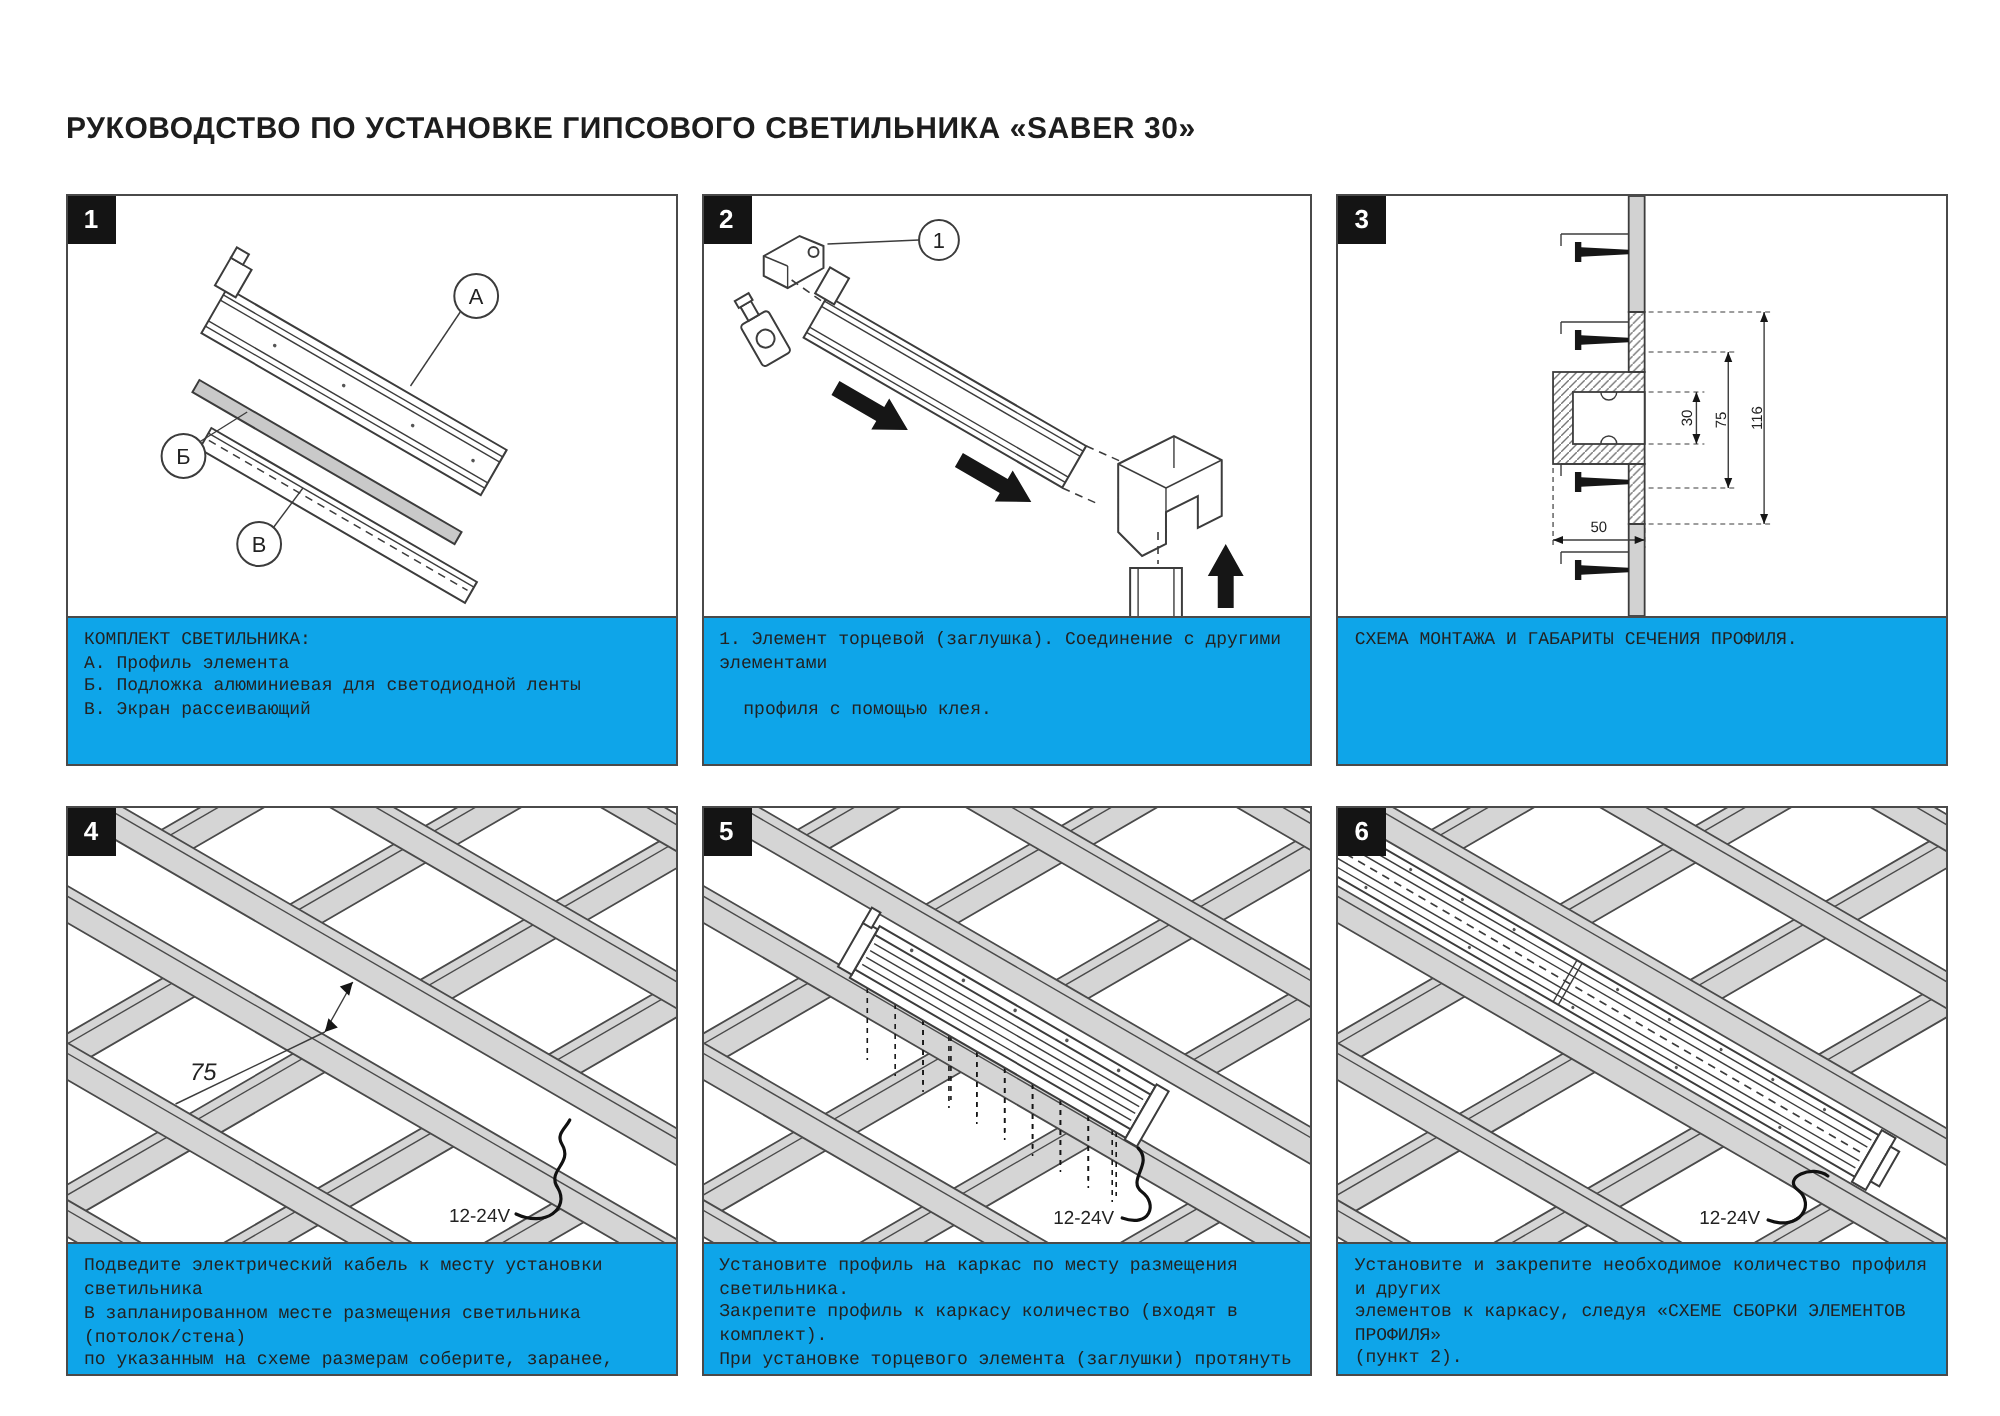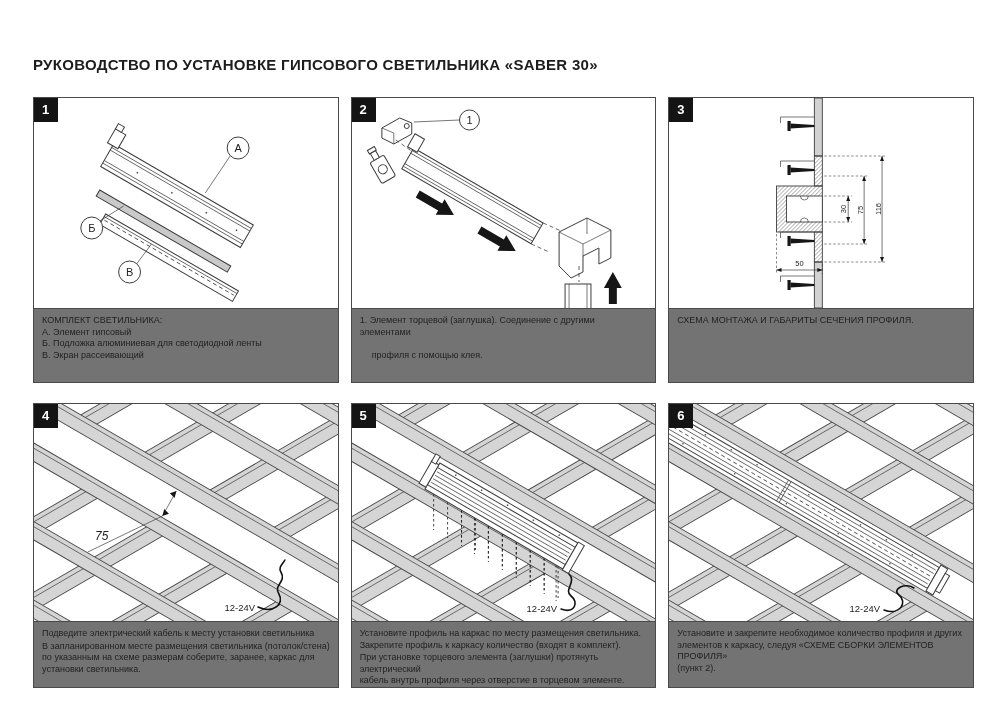--- a/index.html
+++ b/index.html
@@ -11,21 +11,21 @@
   .panel{display:flex;flex-direction:column;}
   .panel.r1{height:286px;}
   .panel.r2{height:285px;}
   .draw{position:relative;border:1px solid #4a4a4a;background:#fff;overflow:hidden;}
   .r1 .draw{height:210px;}
   .r2 .draw{height:217px;}
   .draw svg{display:block;width:100%;height:100%;}
   .badge{position:absolute;left:-1px;top:-1px;width:25px;height:25px;background:#141414;
          color:#fff;font-size:13px;font-weight:bold;display:flex;align-items:center;justify-content:center;z-index:2;}
   .cap{flex:1;border:1px solid #4a4a4a;border-top:none;padding:6px 8px;font-size:9px;
-       line-height:11.5px;color:#222;overflow:hidden;background:#737373;}
+       line-height:11.5px;color:#222;overflow:hidden;background:#0ea5e9;font-family:Liberation Mono, monospace;}
   .cblock + .cblock{margin-top:1px;}
   .cl{white-space:normal;}
   .cl.ind{padding-left:12px;margin-top:12px;}
   
   .wshape{fill:#fff;stroke:#3c3c3c;stroke-width:1;}
   .gshape{fill:#c9c9c9;stroke:#3c3c3c;stroke-width:1;}
   .thin{stroke:#3c3c3c;stroke-width:.7;fill:none;}
   .dash{stroke:#3c3c3c;stroke-width:.8;fill:none;stroke-dasharray:4,3;}
   .dash2{stroke:#161616;stroke-width:.8;fill:none;stroke-dasharray:2.5,2.5;}
   .solid{fill:#161616;stroke:none;}
@@ -111,21 +111,21 @@
           <circle cx="58" cy="130" r="11" class="wshape"></circle>
           <text x="58" y="134" text-anchor="middle" class="lbl">Б</text>
           <line x1="103" y1="166" x2="118" y2="146" class="thin"></line>
           <circle cx="96" cy="174" r="11" class="wshape"></circle>
           <text x="96" y="178" text-anchor="middle" class="lbl">В</text>
         </svg>
       </div>
       <div class="cap">
         <div class="cblock">
           <div class="cl">КОМПЛЕКТ СВЕТИЛЬНИКА:</div>
-          <div class="cl">А. Элемент гипсовый</div>
+          <div class="cl">А. Профиль элемента</div>
           <div class="cl">Б. Подложка алюминиевая для светодиодной ленты</div>
           <div class="cl">В. Экран рассеивающий</div>
         </div>
       </div>
     </section>
 
     <section class="panel r1">
       <div class="draw">
         <div class="badge">
           <span>2</span>

